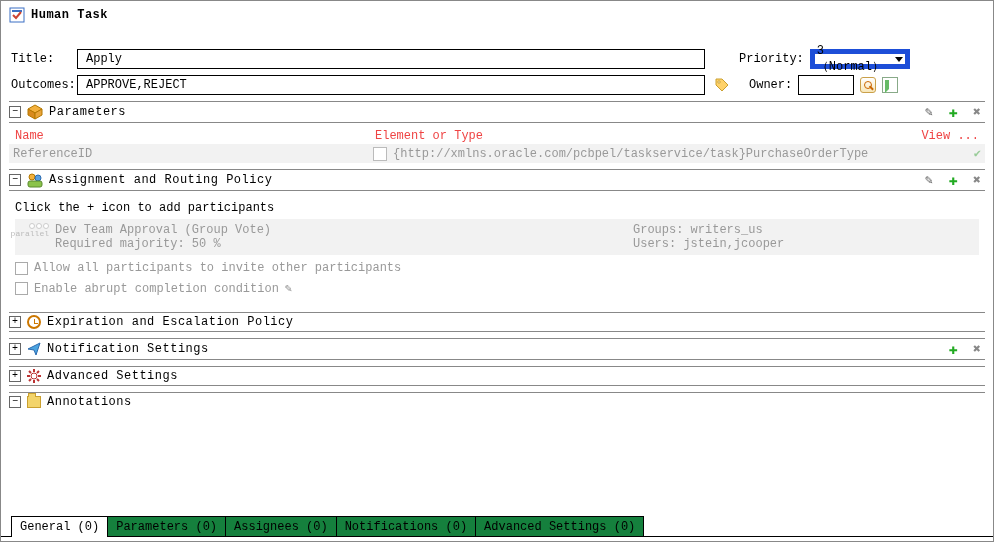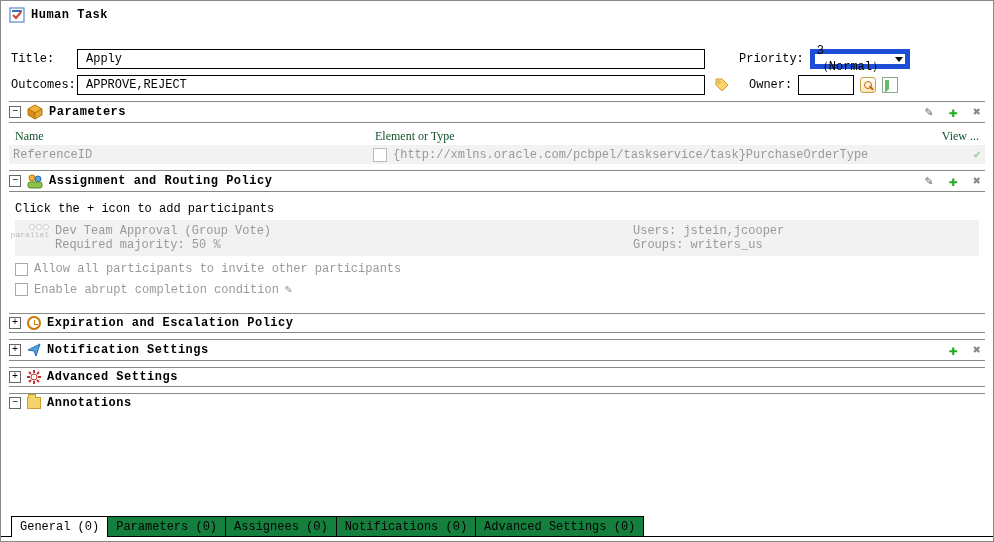--- a/index.html
+++ b/index.html
@@ -13,24 +13,24 @@
 .title-label { width: 60px; }
 .outcomes-label { width: 60px; }
 .input-text { border: 1px solid #000; height: 20px; padding: 2px 8px; font-family: inherit; font-size: 12px; background: #fff; }
 .title-input { flex: 0 0 628px; }
 .priority-label { margin-left: 28px; }
 .select-box { border: 5px solid #1d4ed8; height: 20px; padding: 1px 2px; font-family: inherit; font-size: 12px; width: 100px; display: flex; align-items: center; justify-content: space-between; background:#fff; }
 .owner-input { width: 56px; }
 .section { margin-top: 6px; border-top: 1px solid #888; padding-top: 2px; }
 .section-header { display: flex; align-items: center; gap: 6px; padding-bottom: 2px; border-bottom: 1px solid #888; }
 .toggle { width: 12px; height: 12px; border: 1px solid #666; display: inline-flex; align-items: center; justify-content: center; font-size: 10px; line-height: 1; background: #fff; cursor: pointer; }
-.section-title { font-weight: bold; font-family: "SimSun","NSimSun","Courier New",monospace; letter-spacing: 0.5px; flex: 1; }
+.section-title { font-weight: normal; font-family: "SimSun","NSimSun","Courier New",monospace; letter-spacing: 0.5px; flex: 1; }
 .section-actions { display: flex; gap: 8px; align-items: center; }
 .action-icon { width: 16px; height: 16px; display: inline-flex; align-items:center; justify-content:center; cursor:pointer; }
-.table-head { display: flex; color: #14532d; margin: 6px 2px 1px 2px; padding: 0 4px; font-family: Liberation Serif, serif; }
+.table-head { display: flex; color: #ef4444; margin: 6px 2px 1px 2px; padding: 0 4px; font-family: Liberation Mono, monospace; }
 .col-name { width: 360px; }
 .col-type { flex: 1; }
 .col-view { width: 60px; text-align: right; margin-left: 44px; }
 .table-row { display: flex; background: #f2f2f2; padding: 2px 4px; align-items: center; color: #999; }
 .docicon { width:14px; height:14px; border:1px solid #bbb; background:#fff; margin-right:6px; display:inline-block; }
 .check { color:#9c9; font-weight:bold; }
 .assign-body { padding: 6px 4px 4px 4px; }
 .hint { margin: 4px 2px 4px 2px; }
 .participant-box { background:#f2f2f2; padding:4px 6px; display:flex; gap:6px; margin:4px 2px; color:#999; }
 .people-icon { width:28px; display:flex; flex-direction:column; align-items:flex-end; font-size:9px; color:#bbb; }
@@ -163,22 +163,22 @@
               <span></span>
               <span></span>
             </div>
           <div class="lbl">parallel</div>
         </div>
         <div class="pb-left">
           <div>Dev Team Approval (Group Vote)</div>
           <div>Required majority: 50 %</div>
         </div>
         <div class="pb-right">
+          <div><span>Groups: </span><span>writers_us</span></div>
           <div><span>Users: </span><span>jstein,jcooper</span></div>
-          <div><span>Groups: </span><span>writers_us</span></div>
         </div>
       </div>
       <div class="chk-row">
         <span class="chk"></span>
         <span>Allow all participants to invite other participants</span>
       </div>
       <div class="chk-row">
         <span class="chk"></span>
         <span>Enable abrupt completion condition</span>
         <span class="pencil">✎</span>

